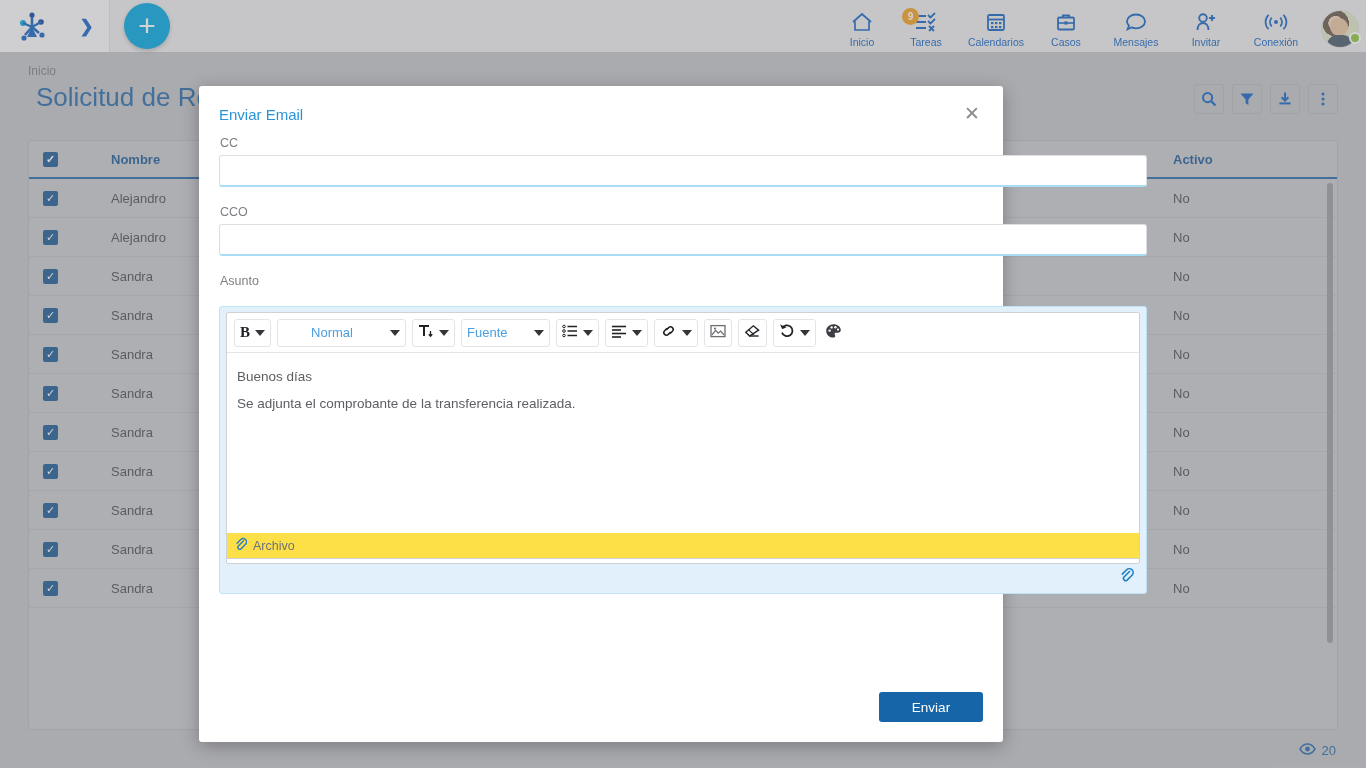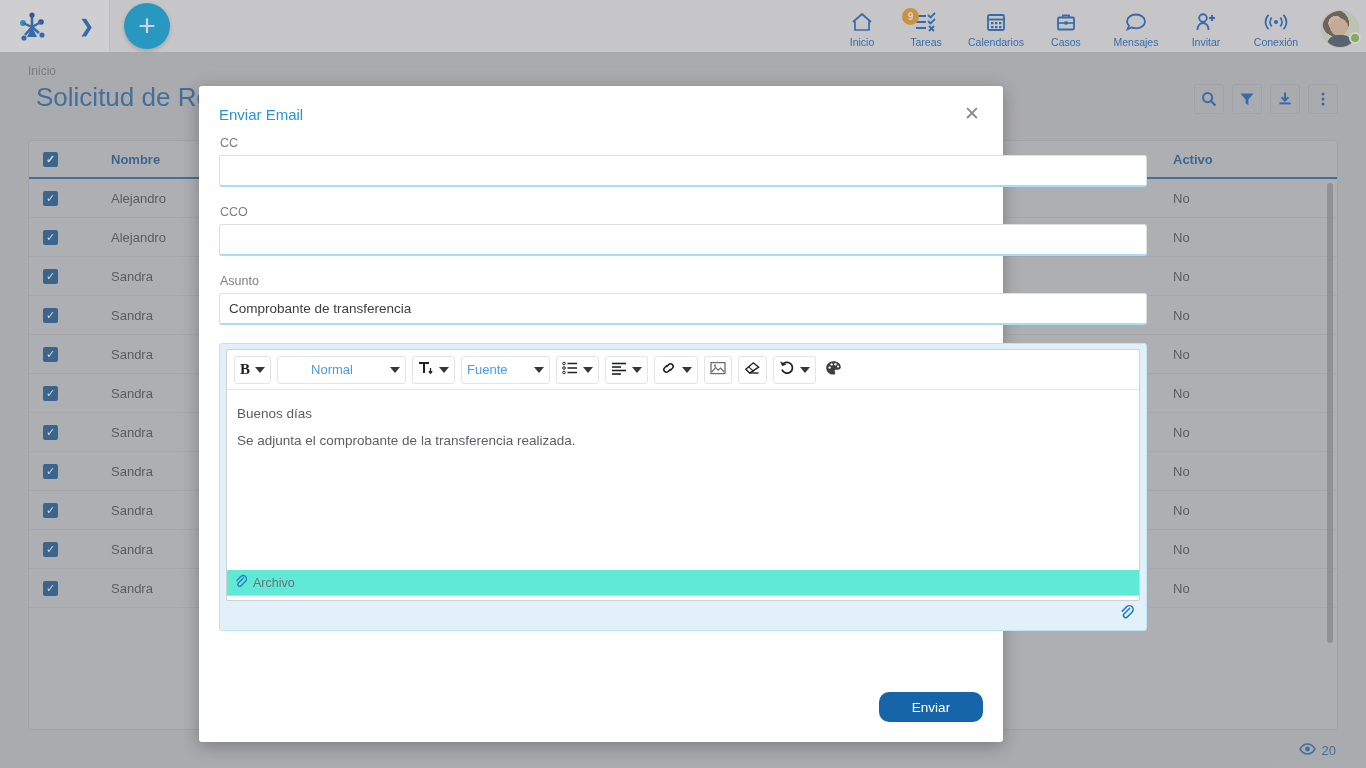--- a/index.html
+++ b/index.html
@@ -152,31 +152,31 @@
   .tgroup.plain { border:none; padding:0 3px; }
   .tlabel { font-size:13px; color:#4a9fe0; }
   .tlabel.wide { width:74px;margin-left:28px; }
   .tlabel.w2 { width:62px; }
   .caret { width:0; height:0; border-left:5px solid transparent; border-right:5px solid transparent; border-top:6px solid #34363a; }
   .bold-ic { font-weight:bold; font-size:15px; color:#202225; font-family:"Liberation Serif", serif; }
   .ebody { padding:16px 10px 0 10px; }
   .ebody p { margin:0 0 12px 0; font-size:13.5px; color:#5c5e62; }
   .attach-row {
     position:absolute; left:6px; right:6px; bottom:34px; height:26px;
-    background:#5eead4; border:1px solid #cfd1d5; border-top:none;
+    background:#fde047; border:1px solid #cfd1d5; border-top:none;
     border-radius:0 0 2px 2px;
     display:flex; align-items:center; padding:0 7px; gap:6px;
     font-size:12.5px; color:#6f7175;
   }
   .clip-right { position:absolute; right:12px; bottom:6px; color:#1f7dc4; }
 
   .send-btn {
     position:absolute; right:20px; bottom:20px;
     height:30px; min-width:104px; padding:0 20px;
-    background:#1565a8; color:#fff; border-radius:10px;
+    background:#1565a8; color:#fff; border-radius:3px;
     display:flex; align-items:center; justify-content:center;
     font-size:13.5px;
   }
 </style>
 </head>
 <body>
 
 <div class="topbar">
   <div class="logo-zone">
     <span class="logo-mark">
@@ -418,21 +418,20 @@
   <div class="form">
     <div class="fld-label">CC</div>
     <div class="fld-input" placeholder=""></div>
     <div class="fld-gap"></div>
 
     <div class="fld-label">CCO</div>
     <div class="fld-input" placeholder=""></div>
     <div class="fld-gap"></div>
 
     <div class="fld-label">Asunto</div>
-    <div class="fld-input" placeholder="">Comprobante de transferencia</div>
 
     <div class="editor-wrap">
       <div class="editor-box">
         <div class="etoolbar">
 
           <div class="tgroup">
             <span class="bold-ic">B</span>
             <span class="caret"></span>
           </div>
 

